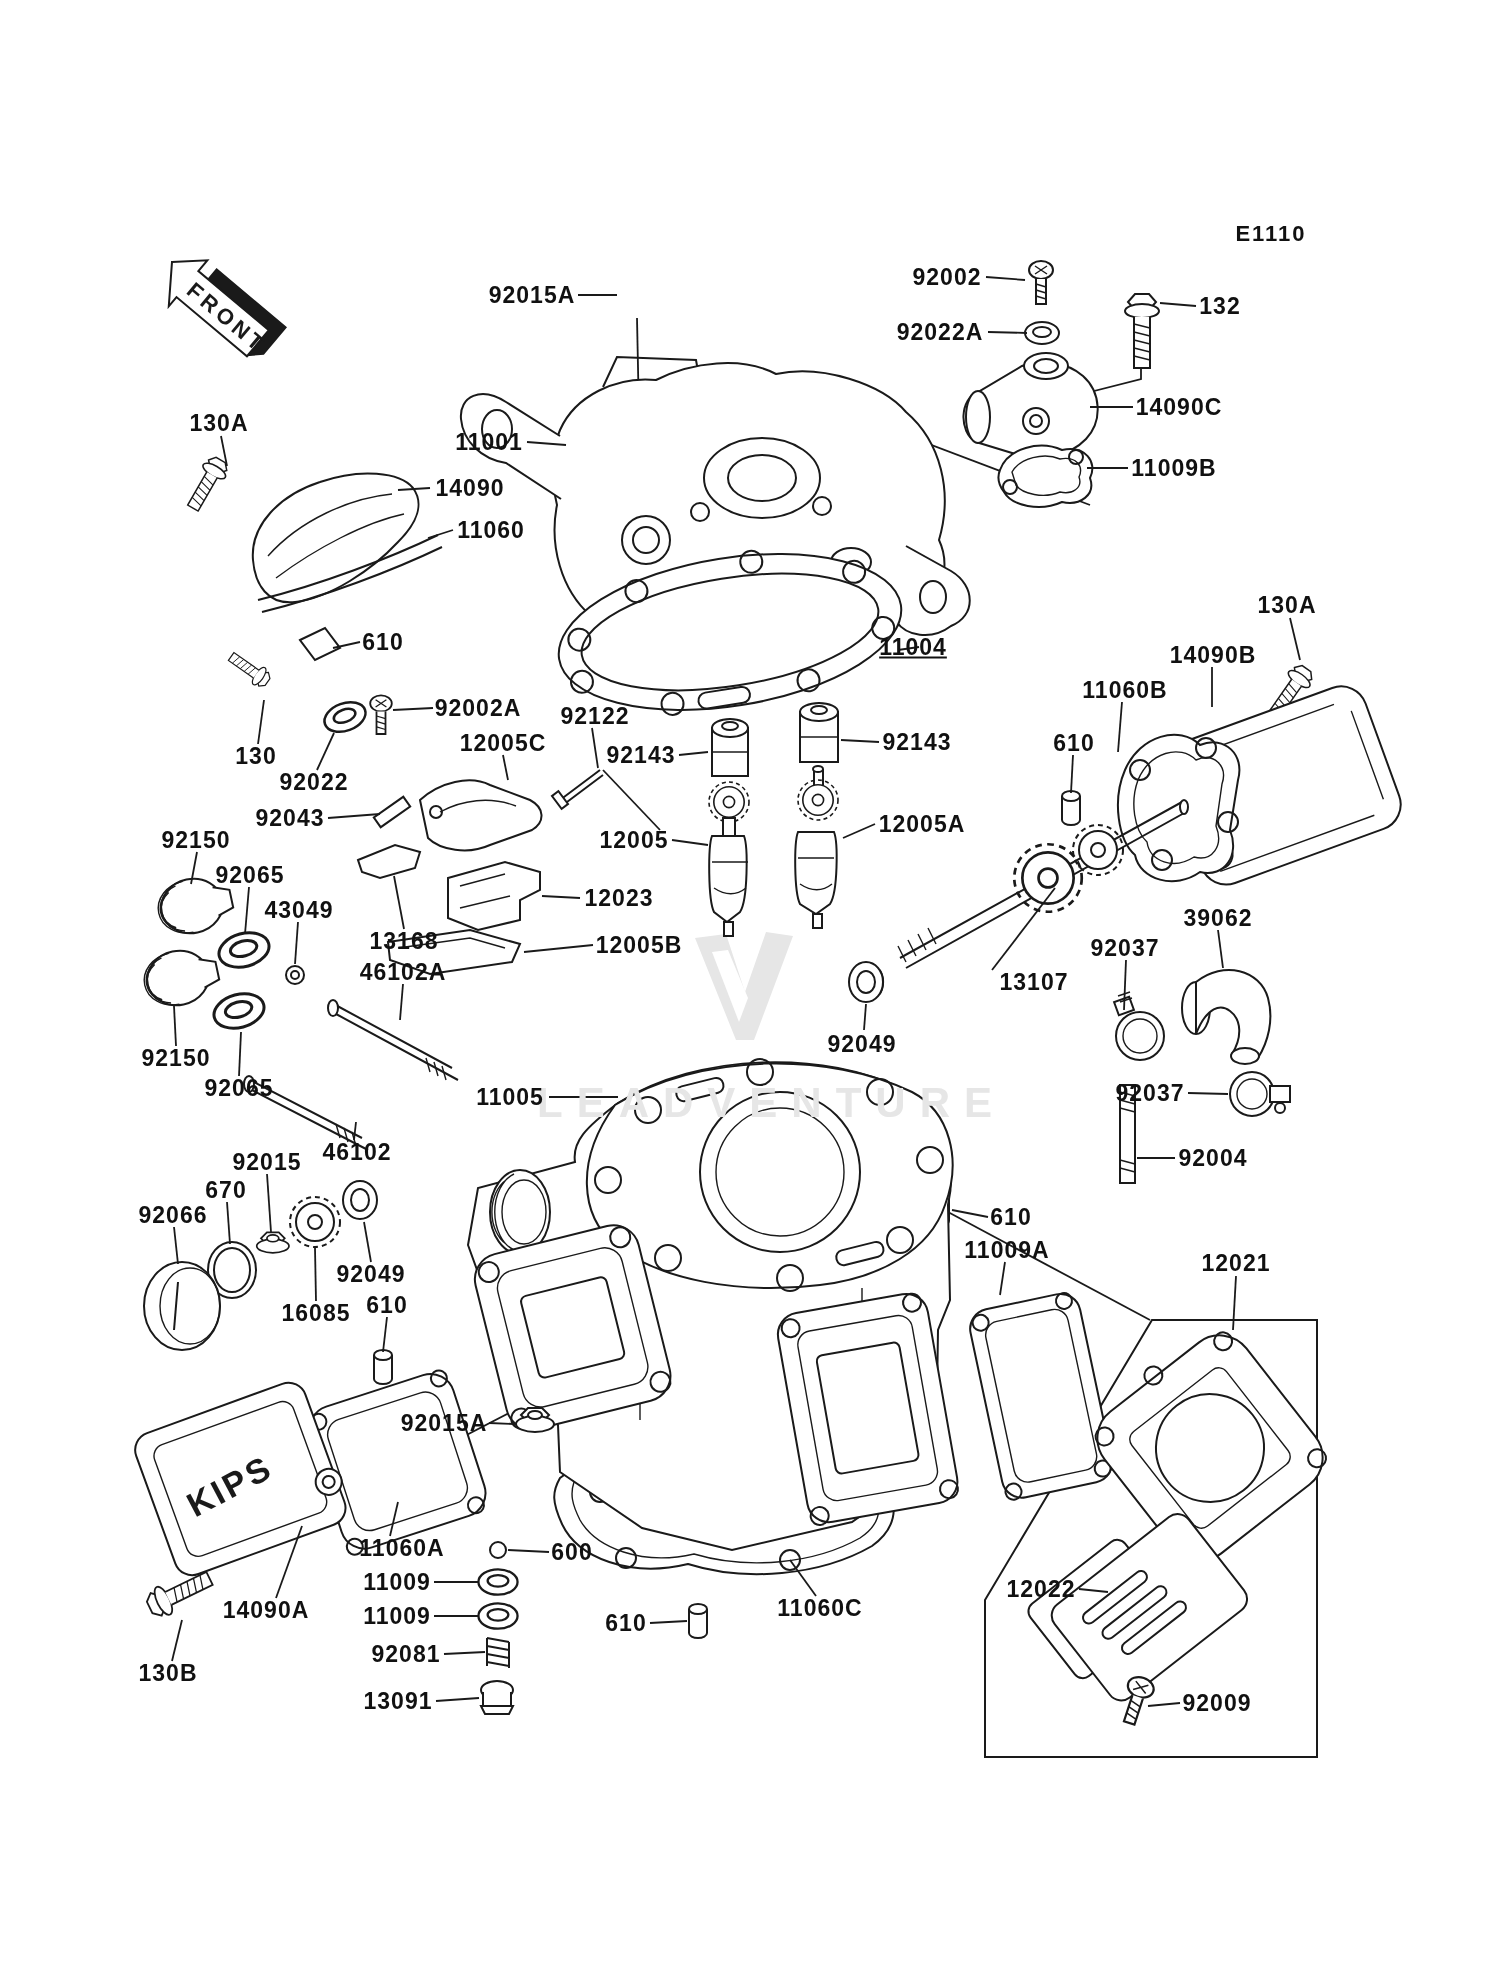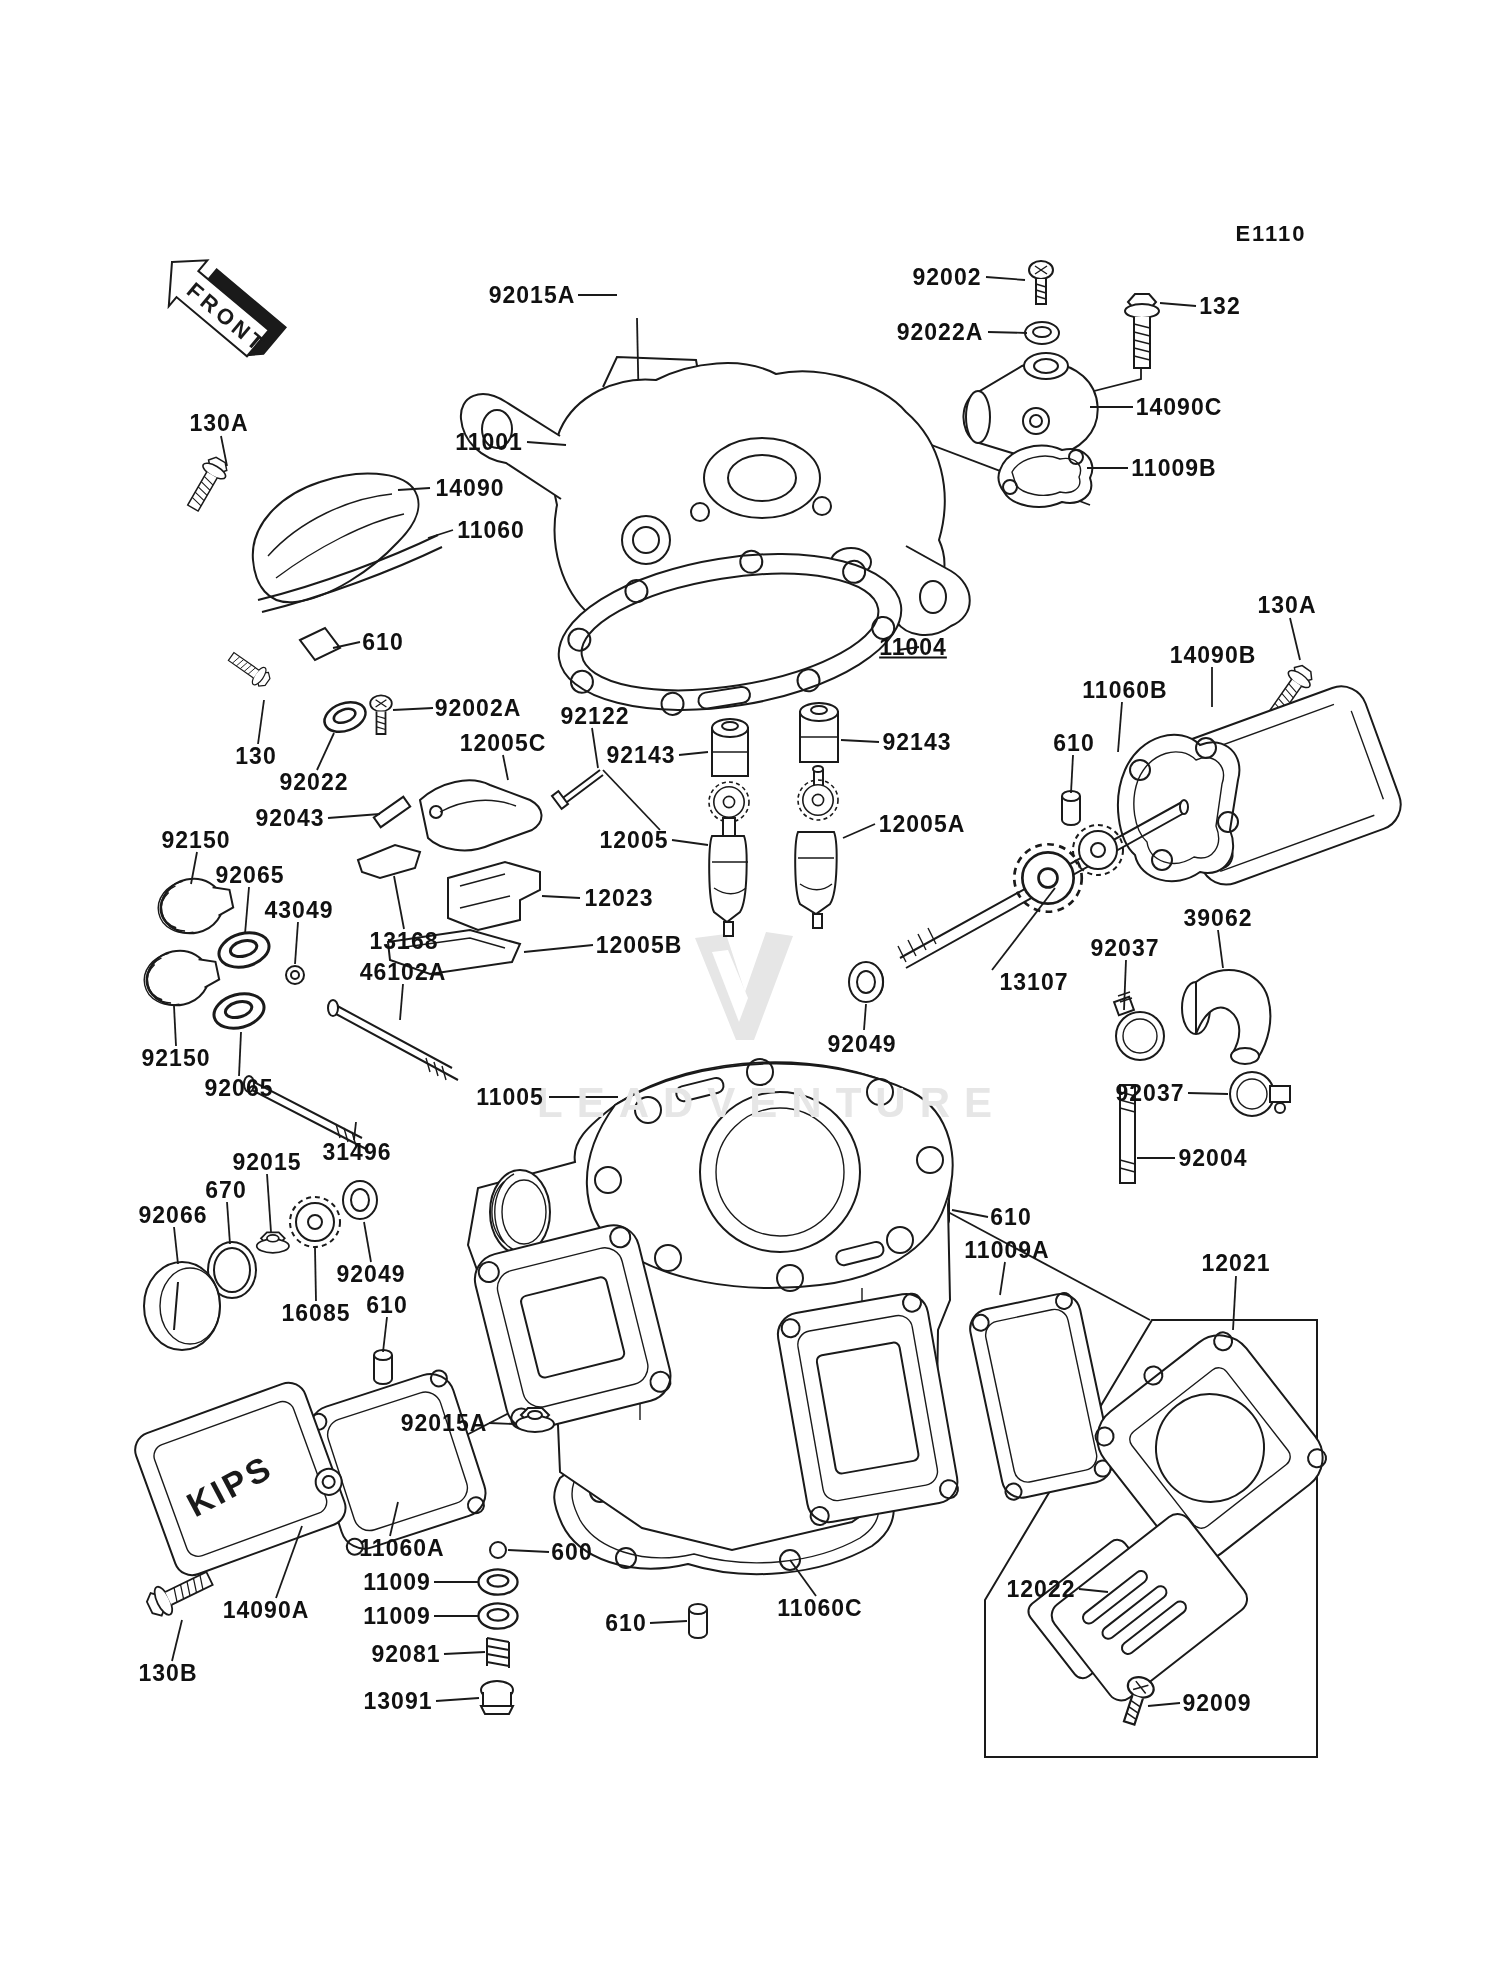--- a/index.html
+++ b/index.html
@@ -473,21 +473,21 @@
       <div class="part-label" style="left: 639px; top: 945px;">12005B</div>
       <div class="part-label" style="left: 1218px; top: 918px;">39062</div>
       <div class="part-label" style="left: 990px; top: 982px; margin-left: 44px;">13107</div>
       <div class="part-label" style="left: 1125px; top: 948px;">92037</div>
       <div class="part-label" style="left: 862px; top: 1044px;">92049</div>
       <div class="part-label" style="left: 1150px; top: 1093px;">92037</div>
       <div class="part-label" style="left: 176px; top: 1058px;">92150</div>
       <div class="part-label" style="left: 239px; top: 1088px;">92065</div>
       <div class="part-label" style="left: 510px; top: 1097px;">11005</div>
       <div class="part-label" style="left: 1213px; top: 1158px;">92004</div>
-      <div class="part-label" style="left: 357px; top: 1152px;">31496</div>
+      <div class="part-label" style="left: 357px; top: 1152px;">46102</div>
       <div class="part-label" style="left: 267px; top: 1162px;">92015</div>
       <div class="part-label" style="left: 226px; top: 1190px;">670</div>
       <div class="part-label" style="left: 173px; top: 1215px;">92066</div>
       <div class="part-label" style="left: 371px; top: 1274px;">92049</div>
       <div class="part-label" style="left: 387px; top: 1305px;">610</div>
       <div class="part-label" style="left: 316px; top: 1313px;">16085</div>
       <div class="part-label" style="left: 1011px; top: 1217px;">610</div>
       <div class="part-label" style="left: 1007px; top: 1250px;">11009A</div>
       <div class="part-label" style="left: 1236px; top: 1263px;">12021</div>
       <div class="part-label" style="left: 444px; top: 1423px;">92015A</div>

